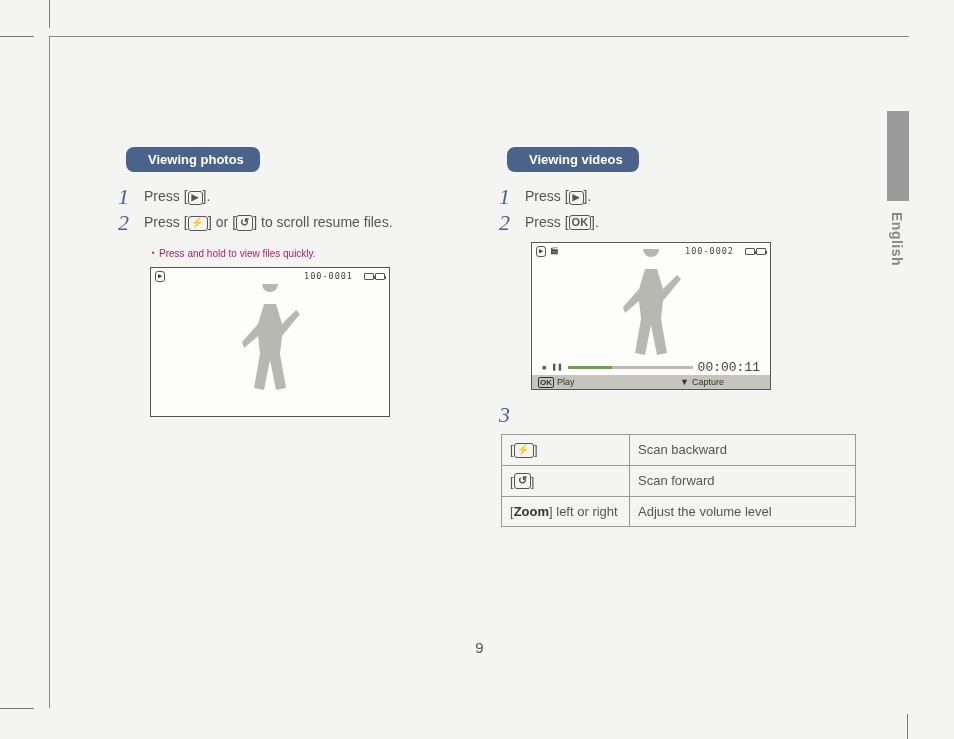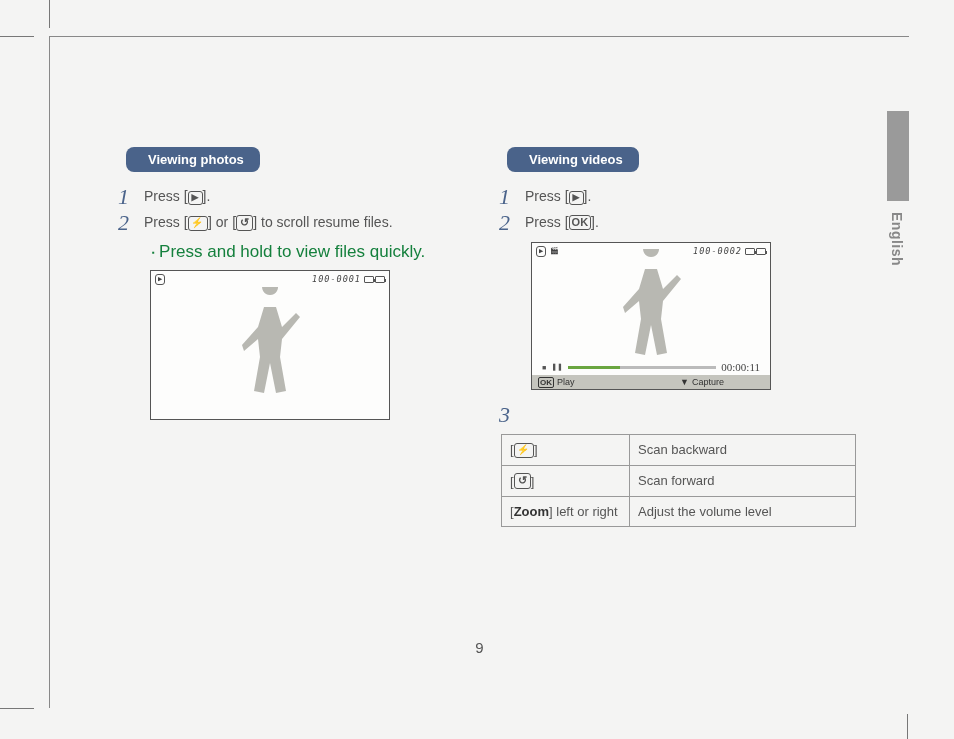--- a/index.html
+++ b/index.html
@@ -79,23 +79,23 @@
     font-family: Georgia, serif;
     font-style: italic;
     font-size: 22px;
     color: #4a638a;
     margin-right: 12px;
     line-height: 1;
     min-width: 14px;
   }
   .step-body { padding-top: 2px; }
   .sub {
-    font-size: 17px;
-    color: #15803d;
-    margin: 8px 0 6px 46px;
+    font-size: 10px;
+    color: #be185d;
+    margin: 14px 0 6px 46px;
   }
   .sub::before { content: "▪ "; font-size: 8px; vertical-align: 2px; margin-right: 2px; }
   .btn-ico {
     display: inline-block;
     border: 1.3px solid #555;
     border-radius: 3px;
     font-size: 9px;
     line-height: 1;
     padding: 1.5px 3px;
     vertical-align: 1px;
@@ -117,21 +117,21 @@
     height: 14px;
     font-size: 8.5px;
     font-family: monospace;
     color: #444;
     display: flex;
     justify-content: space-between;
     align-items: center;
     padding: 2px 4px 0;
   }
   .top-left { display: flex; gap: 4px; align-items: center; }
-  .top-right { display: flex; gap: 3px; align-items: center; letter-spacing: 1px; font-style: italic; }
+  .top-right { display: flex; gap: 11px; align-items: center; letter-spacing: 1px; }
   .batt { display: inline-flex; gap: 1px; }
   .batt span { display: inline-block; width: 10px; height: 7px; border: 1px solid #555; border-radius: 1px; position: relative; }
   .batt span::after { content: ""; position: absolute; right: -2px; top: 2px; width: 1px; height: 3px; background: #555; }
   .silhouette {
     position: absolute;
     left: 50%; top: 48%;
     transform: translate(-50%, -50%);
     width: 80px; height: 110px;
   }
   .screen-video .silhouette { top: 42%; }
@@ -139,21 +139,21 @@
     position: absolute;
     bottom: 18px; left: 10px; right: 10px;
     height: 8px;
     display: flex;
     align-items: center;
     gap: 5px;
   }
   .prog-icon { font-size: 7px; color: #555; }
   .prog-bar { flex: 1; height: 3px; background: #bbb; position: relative; }
   .prog-bar::before { content:""; position:absolute; left:0; top:0; bottom:0; width:35%; background:#6aa640; }
-  .prog-time { font-size: 11px; font-family: Liberation Serif, serif; color: #444; }
+  .prog-time { font-size: 13px; font-family: Liberation Mono, monospace; color: #444; }
   .screen-bottom {
     position: absolute;
     bottom: 0; left: 0; right: 0;
     height: 14px;
     background: #c5c5be;
     font-size: 9px;
     display: flex;
     align-items: center;
     color: #333;
   }

